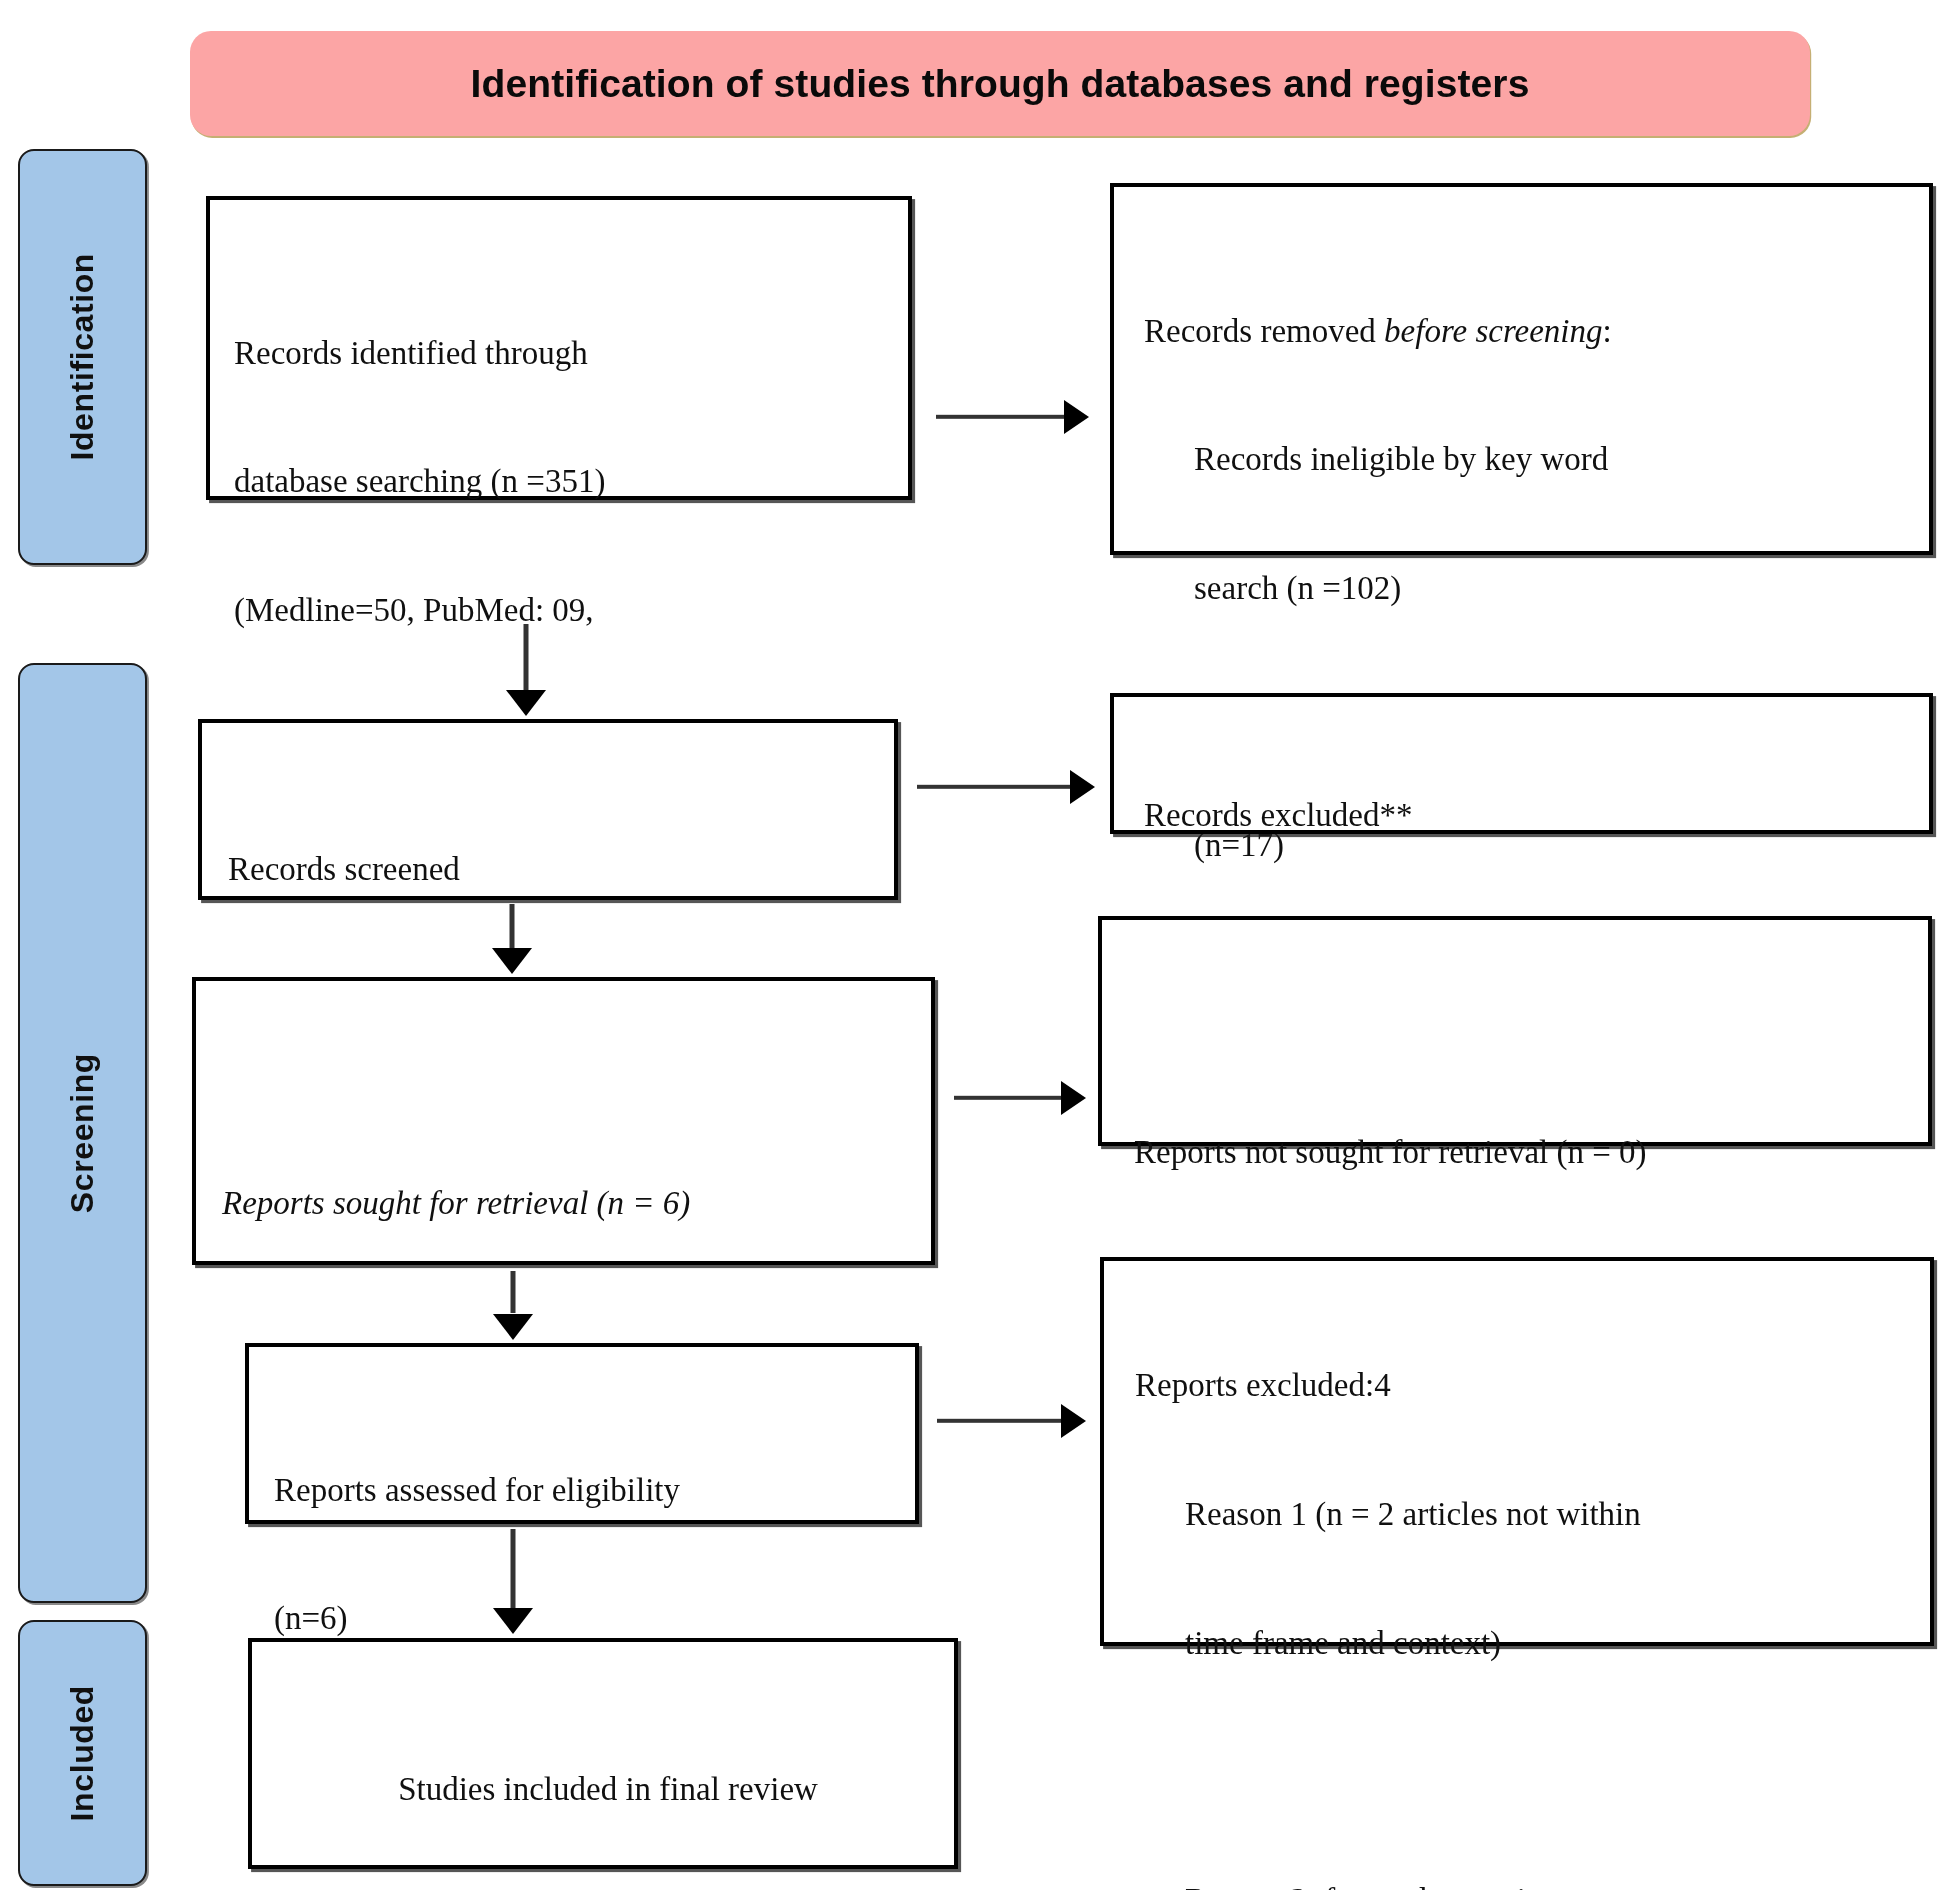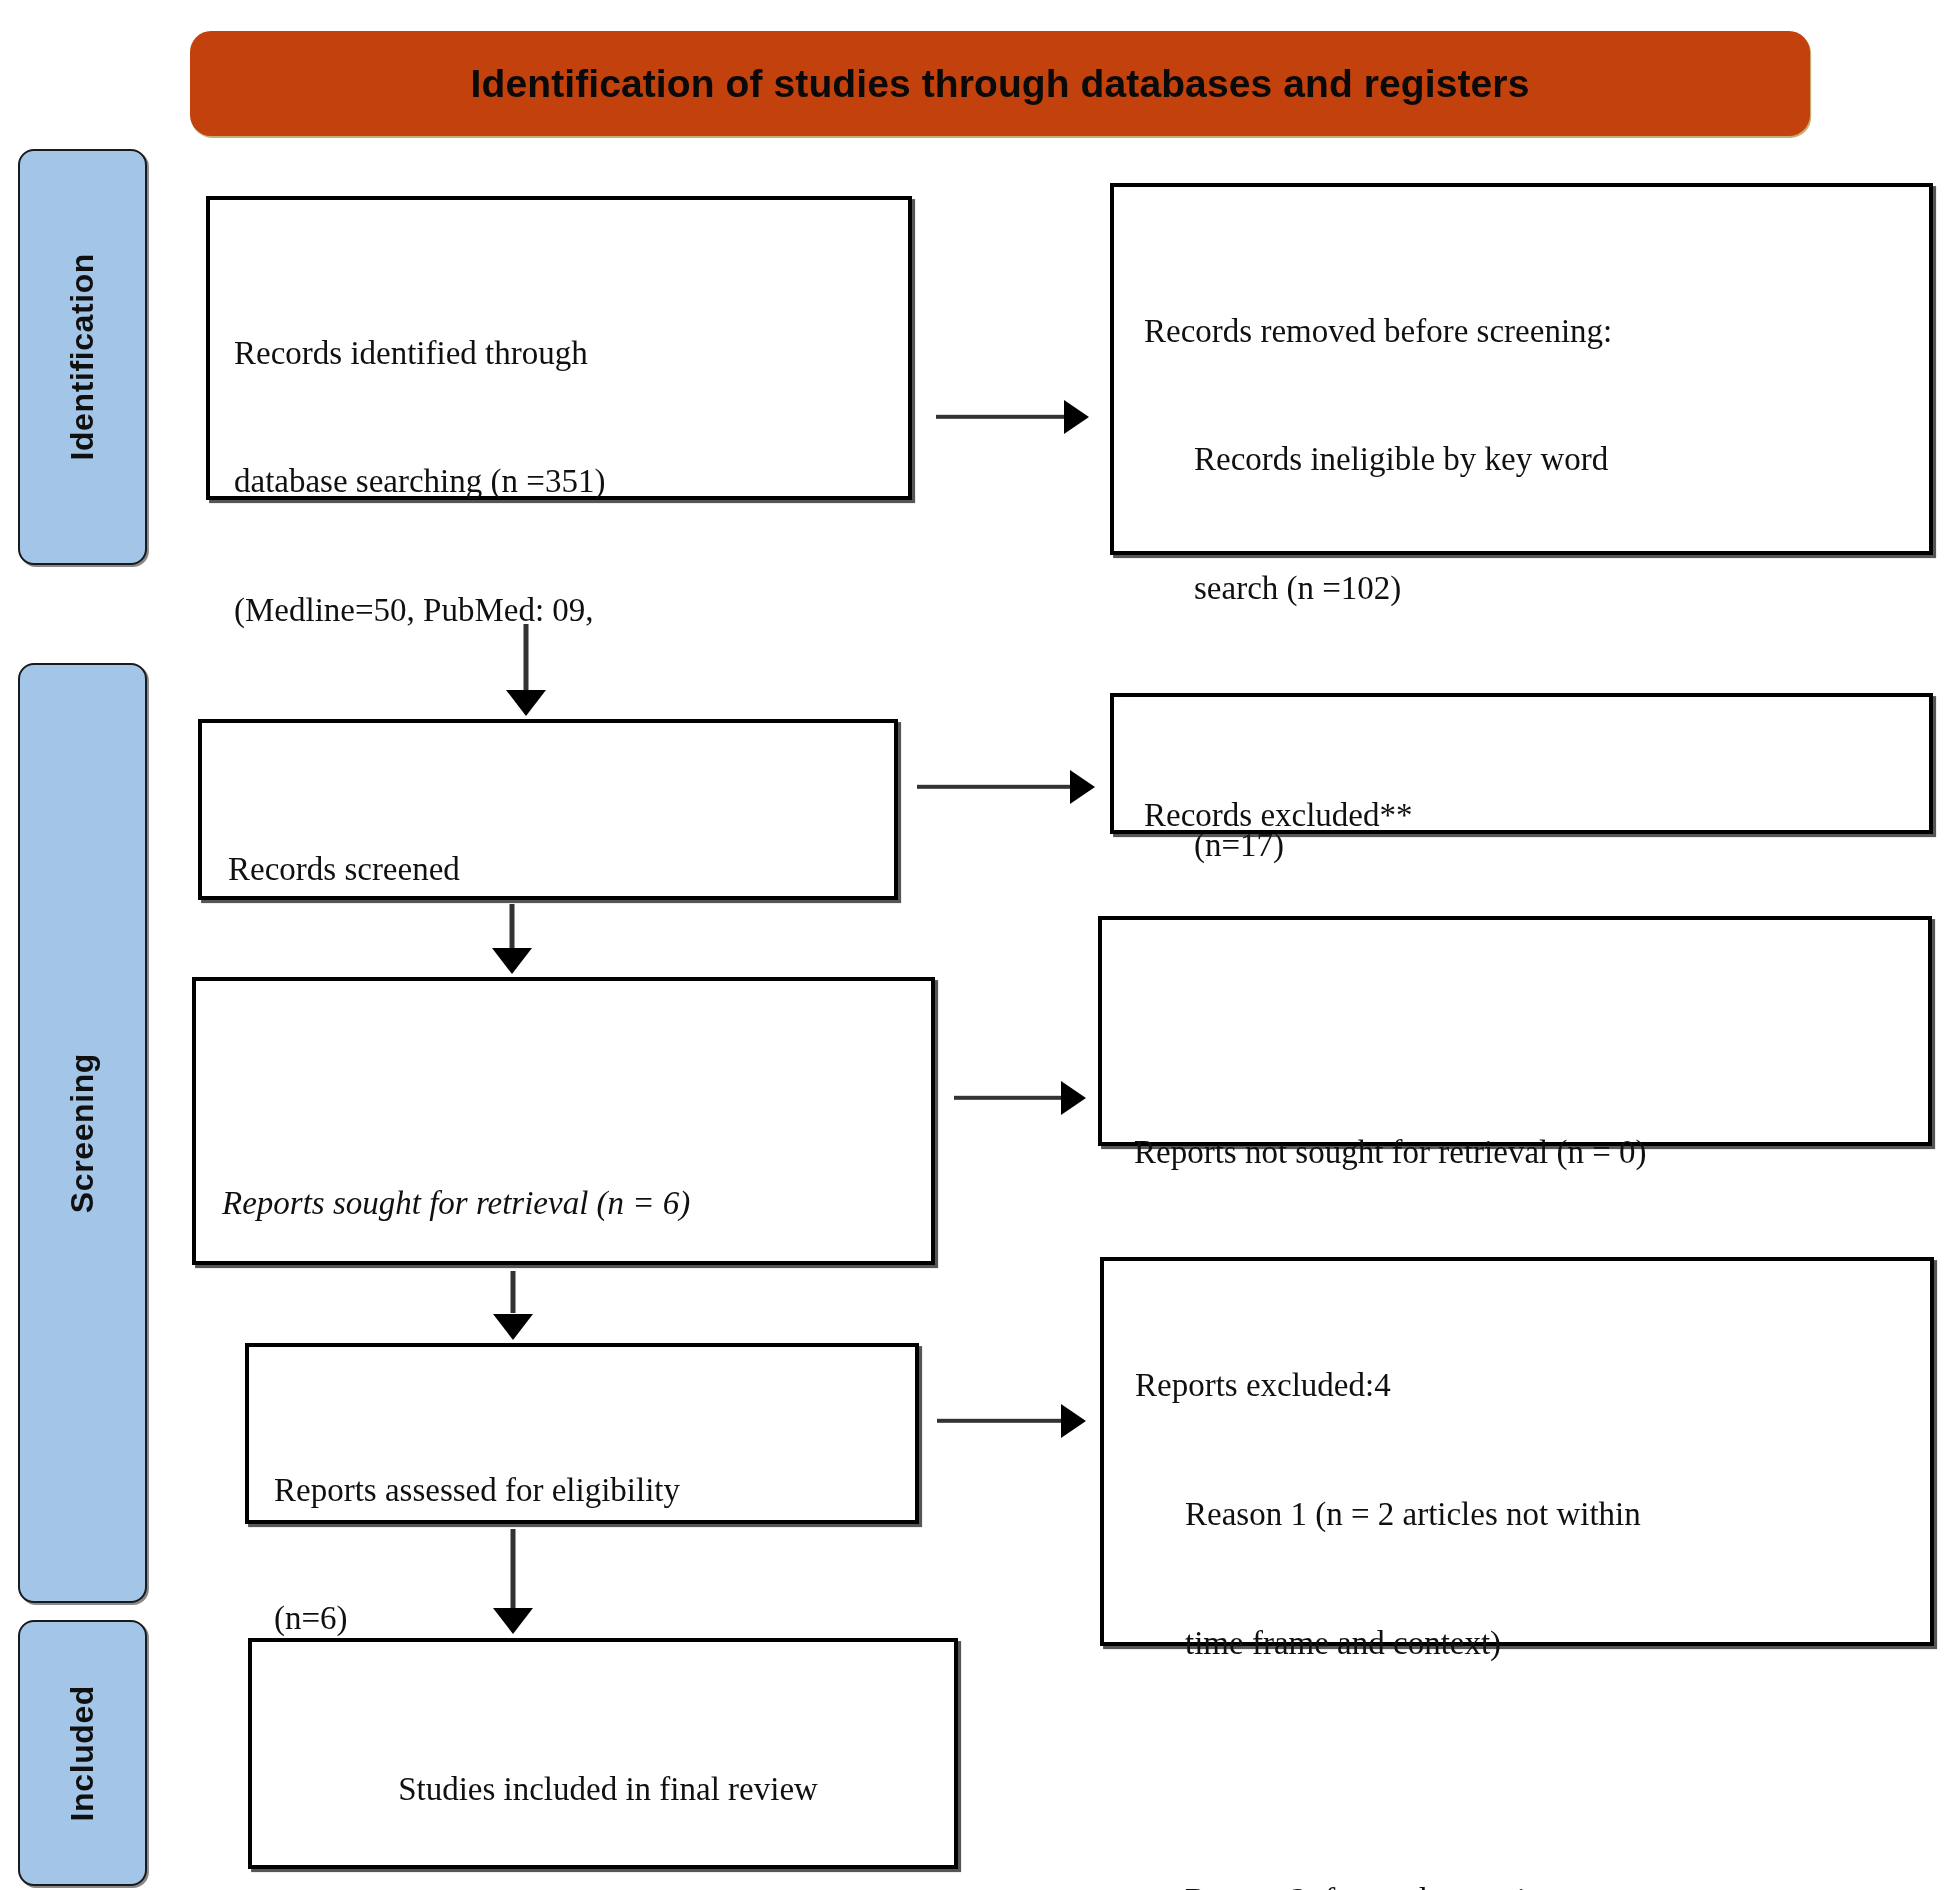--- a/index.html
+++ b/index.html
@@ -16,21 +16,21 @@
     overflow: hidden;
   }
 
   
   #header-banner {
     position: absolute;
     left: 190px;
     top: 31px;
     width: 1620px;
     height: 105px;
-    background: #c2410c;
+    background: #fca5a5;
     border-radius: 21px;
     box-shadow: 1.2px 1.9px 0 rgba(150,110,0,0.55);
     display: flex;
     align-items: center;
     justify-content: center;
   }
   #header-banner .banner-text {
     font-family: "Liberation Sans", "DejaVu Sans", sans-serif;
     font-weight: bold;
     font-size: 39px;
@@ -74,21 +74,21 @@
   }
   .flow-box .box-text {
     font-size: 33px;
     line-height: 1.30;
     color: #101010;
     white-space: pre-wrap;
   }
 
   .ti { display: block; }
   .indent { padding-left: 50px; }
-  .italic { }
+  .italic { font-style: italic; }
   .center { text-align: center; }
 
   
   #box-identified      { left: 206px;  top: 196px;  width: 706px; height: 304px; }
   #box-identified .inner { position: absolute; left: 24px; top: 46px; width: 649px; }
 
   #box-screened        { left: 198px;  top: 719px; width: 700px; height: 181px; }
   #box-screened .inner { position: absolute; left: 26px; top: 39px; width: 637px; }
 
   #box-sought          { left: 192px;  top: 977px; width: 743px; height: 288px; }

